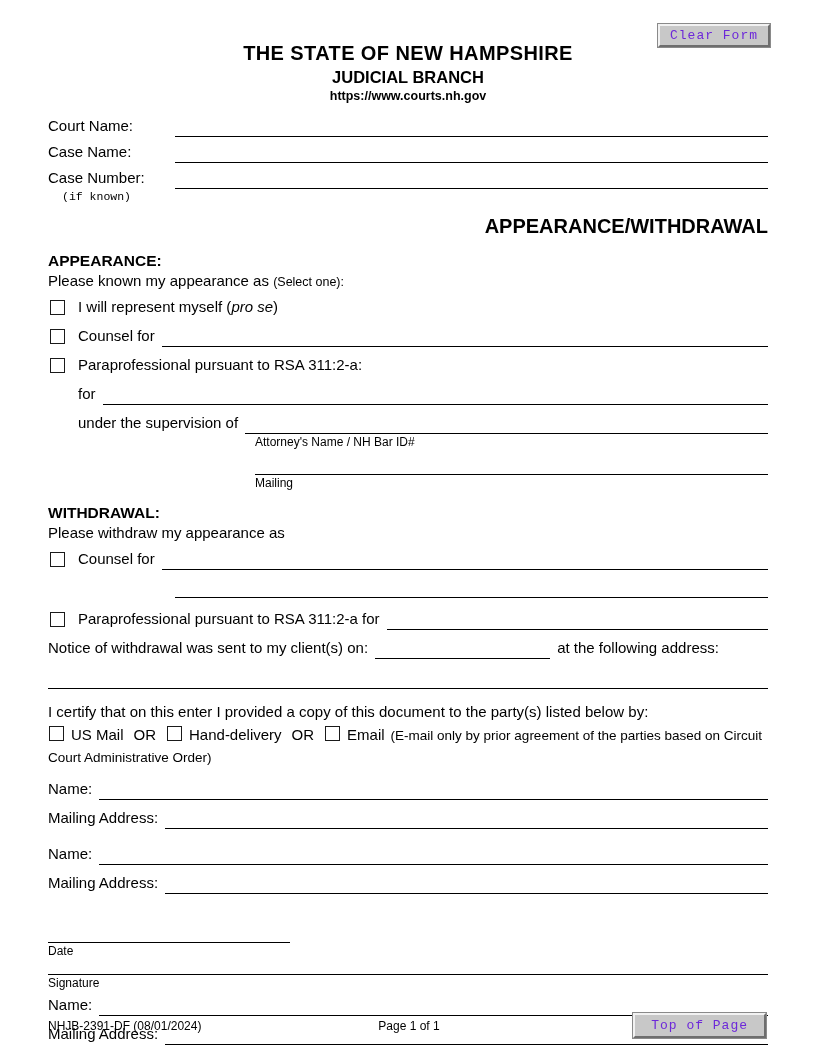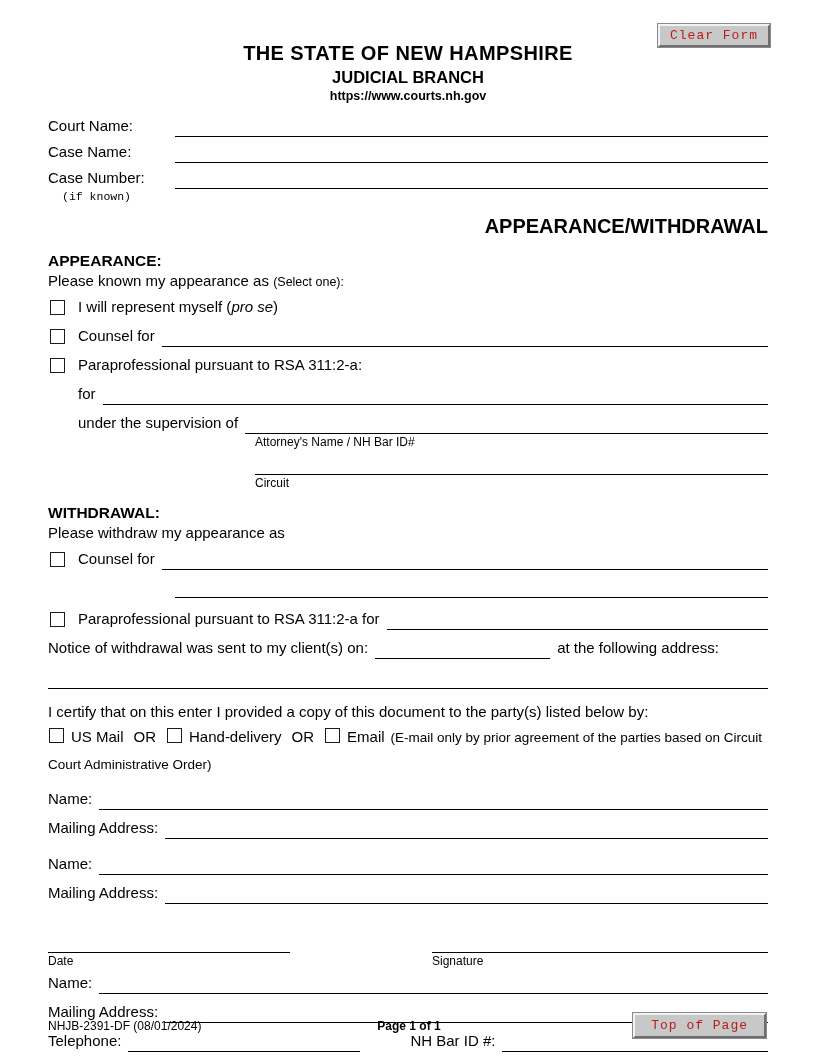--- a/index.html
+++ b/index.html
@@ -9,21 +9,21 @@
     box-sizing:border-box;
     padding:22px 48px 0 48px;
     font-family:"Liberation Sans","DejaVu Sans",sans-serif;
     font-size:15px;color:#000;
     background:#ffffff;
     overflow:hidden;
   }
   .btn{
     font-family:"Liberation Mono","DejaVu Sans Mono",monospace;
     font-size:13px;letter-spacing:1px;
-    background:#c8c8c8;color:#b91c1c;
+    background:#c8c8c8;color:#6d28d9;
     border:2px solid;border-color:#f2f2f2 #6e6e6e #6e6e6e #f2f2f2;
     outline:1px solid #8a8a8a;
     padding:2px 10px;cursor:pointer;white-space:nowrap;
   }
   .clear-form{position:absolute;top:24px;right:46px;}
   .header{text-align:center;}
   .h-title{font-size:20px;font-weight:bold;letter-spacing:.4px;margin-top:20px;}
   .h-sub{font-size:16.5px;font-weight:bold;margin-top:3px;}
   .h-url{font-size:12.5px;font-weight:bold;margin-top:2px;}
 
@@ -48,35 +48,35 @@
   .cb.inl{display:inline-block;vertical-align:-1px;margin:0 7px 0 1px;}
   .cbrow{margin-top:9px;min-height:20px;}
   .row8{margin-top:9px;min-height:20px;}
   .ind30{margin-left:30px;}
   .ind127{margin-left:127px;}
   .ind207{margin-left:207px;}
   .caption{font-size:12px;margin-top:1px;}
   .mr6{margin-right:7px;}
   .it{font-style:italic;text-align:center;}
 
-  .cb-para{margin-top:4px;line-height:26px;}
+  .cb-para{margin-top:4px;line-height:21px;}
   .or{margin:0 10px;}
   .note{font-size:13.5px;margin-left:6px;}
 
-  .sig-row{display:flex;margin-top:32px;}
+  .sig-row{display:flex;margin-top:32px;flex-direction:column;}
   .sig-left{width:242px;}
   .sig-gap{width:142px;}
   .sig-right{flex:1;}
   .sig-line{border-bottom:1.5px solid #000;height:16px;}
 
   .nh-lbl{margin-left:50px;}
 
   .footer{position:absolute;left:48px;right:46px;bottom:16px;height:30px;font-size:12px;}
   .f-left{position:absolute;left:0;bottom:7px;}
-  .f-center{position:absolute;left:0;right:0;bottom:7px;text-align:center;font-weight:bold;}
+  .f-center{position:absolute;left:0;right:0;bottom:7px;text-align:center;}
   .top-of-page{position:absolute;right:4px;bottom:2px;padding:3px 16px;}
 </style>
 </head>
 <body>
 
 <div class="page">
 
   <button class="btn clear-form">Clear Form</button>
 
   <div class="header">
@@ -135,21 +135,21 @@
 
     <div class="frow row8 ind30">
       <span class="t mr6">under the supervision of</span>
       <span class="fline"></span>
     </div>
     <div class="caption ind207">Attorney's Name / NH Bar ID#</div>
 
     <div class="frow ind207" style="margin-top:24px;">
       <span class="fline"></span>
     </div>
-    <div class="caption ind207">Circuit</div>
+    <div class="caption ind207">Mailing</div>
   </div>
 
   <div>
     <div class="sec-head">WITHDRAWAL:</div>
     <div class="intro">Please withdraw my appearance as</div>
 
     <div class="frow cbrow">
       <span class="cb"></span>
       <span class="t mr6">Counsel for</span>
       <span class="fline"></span>

